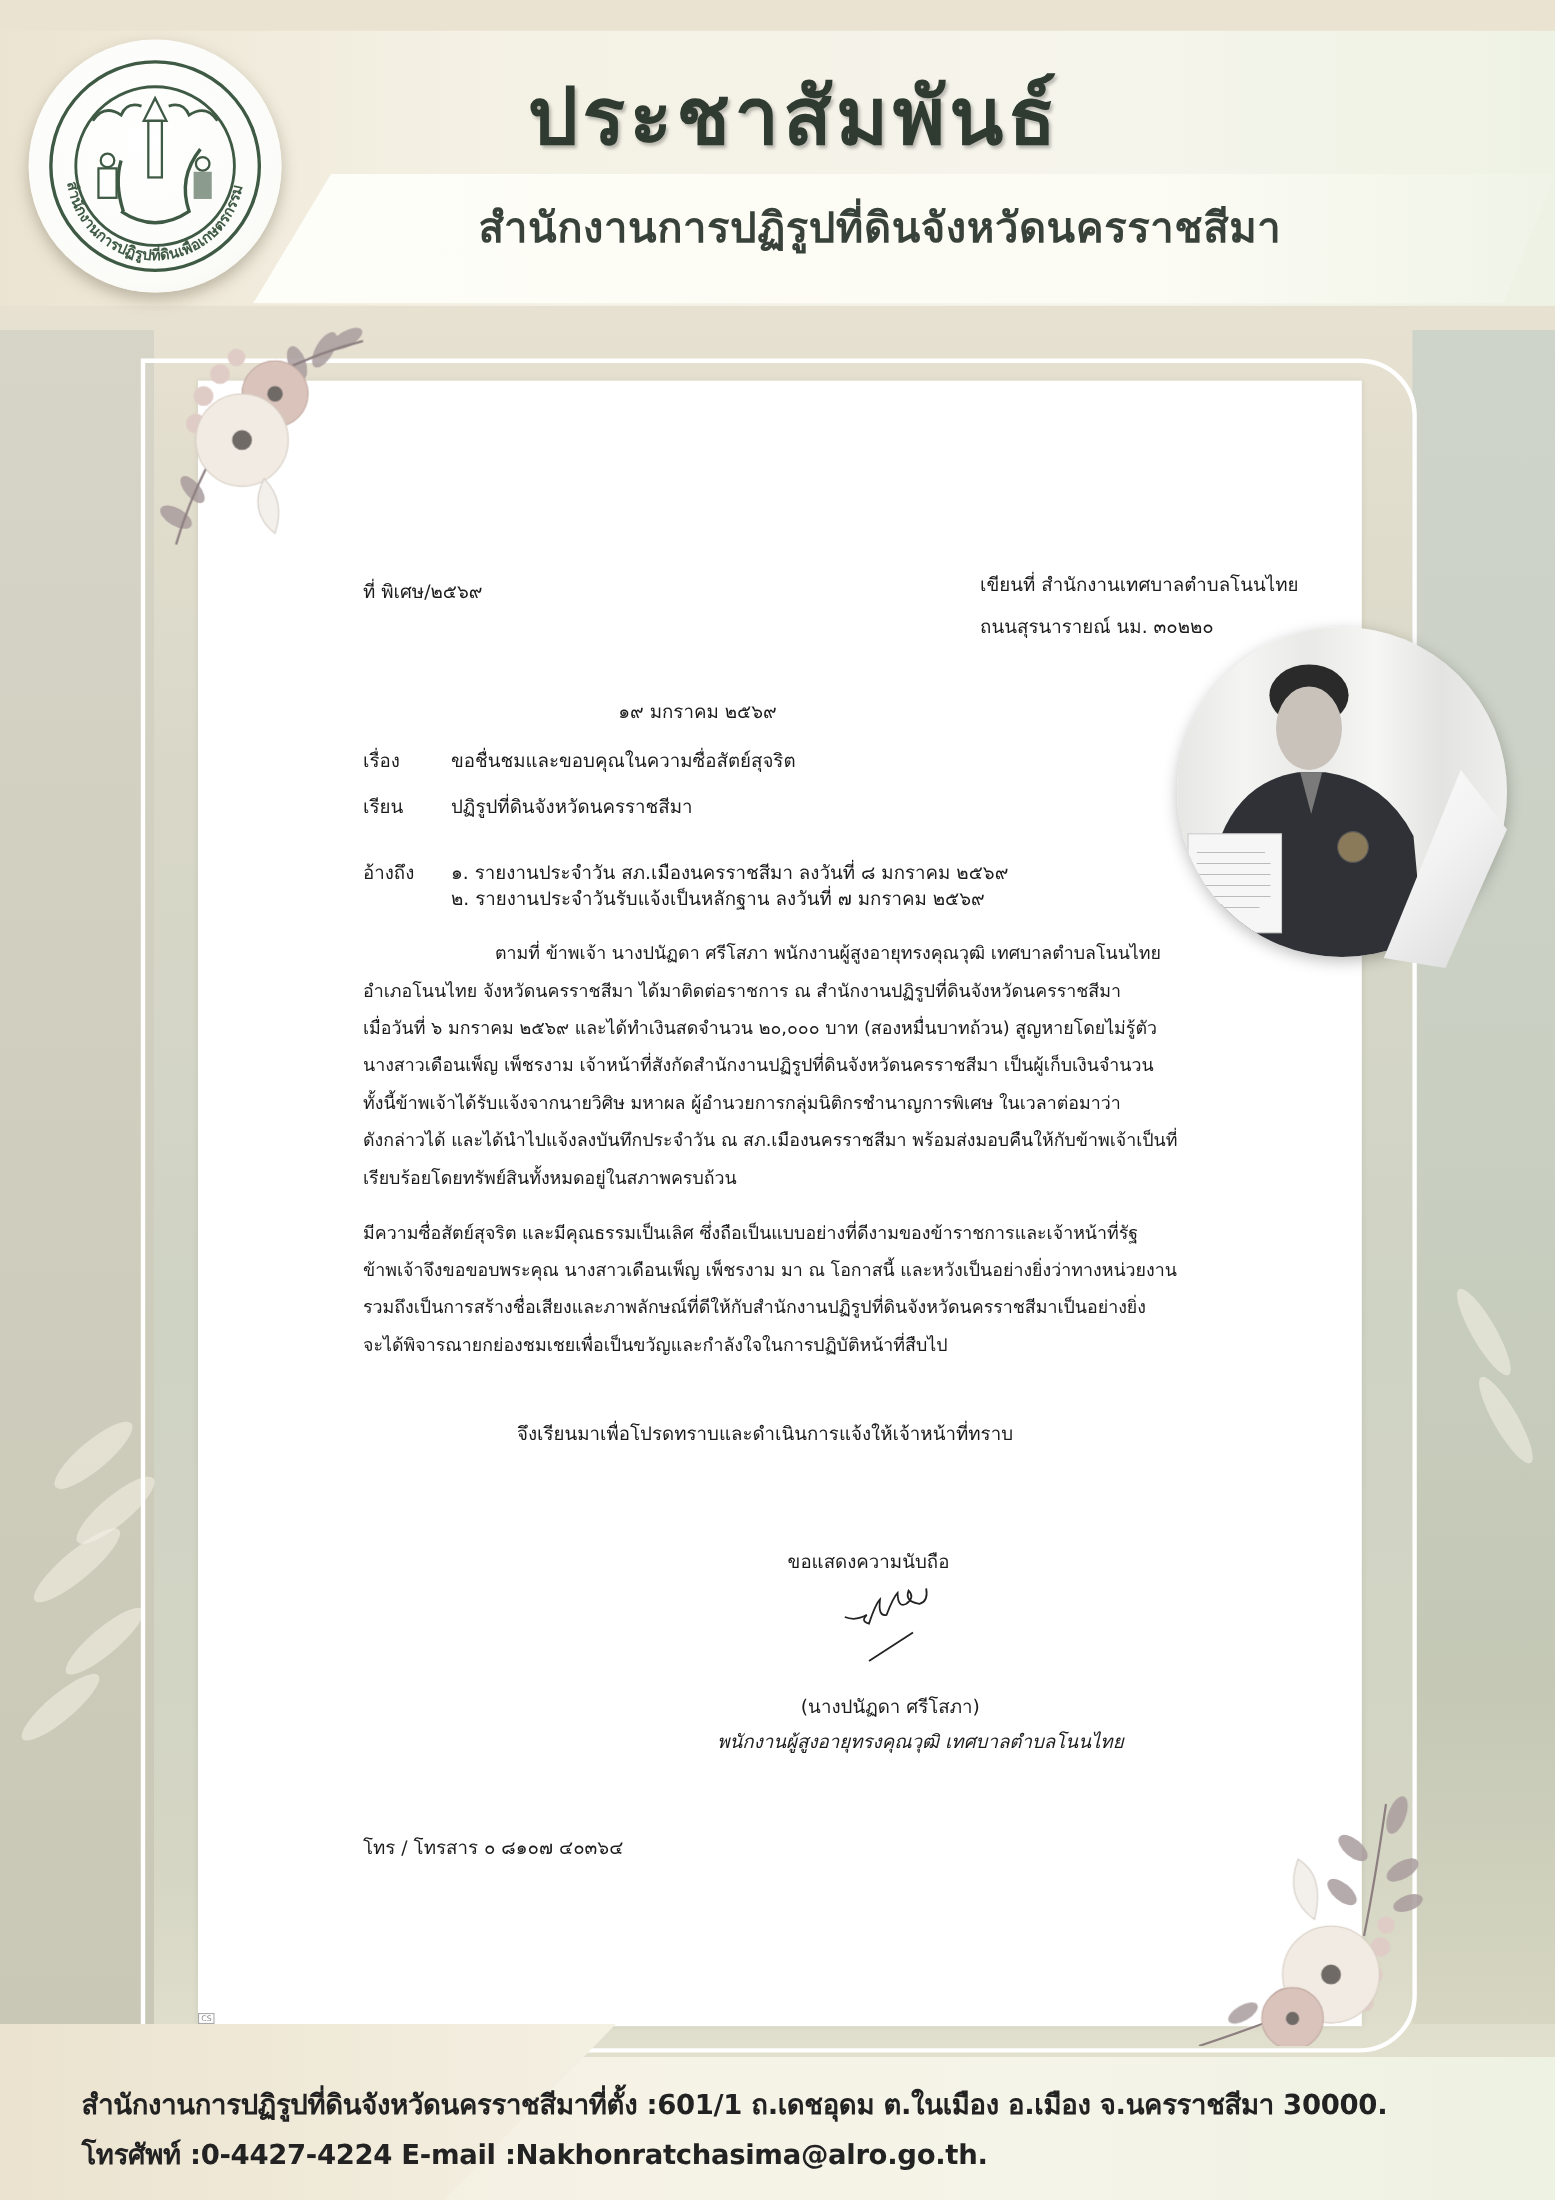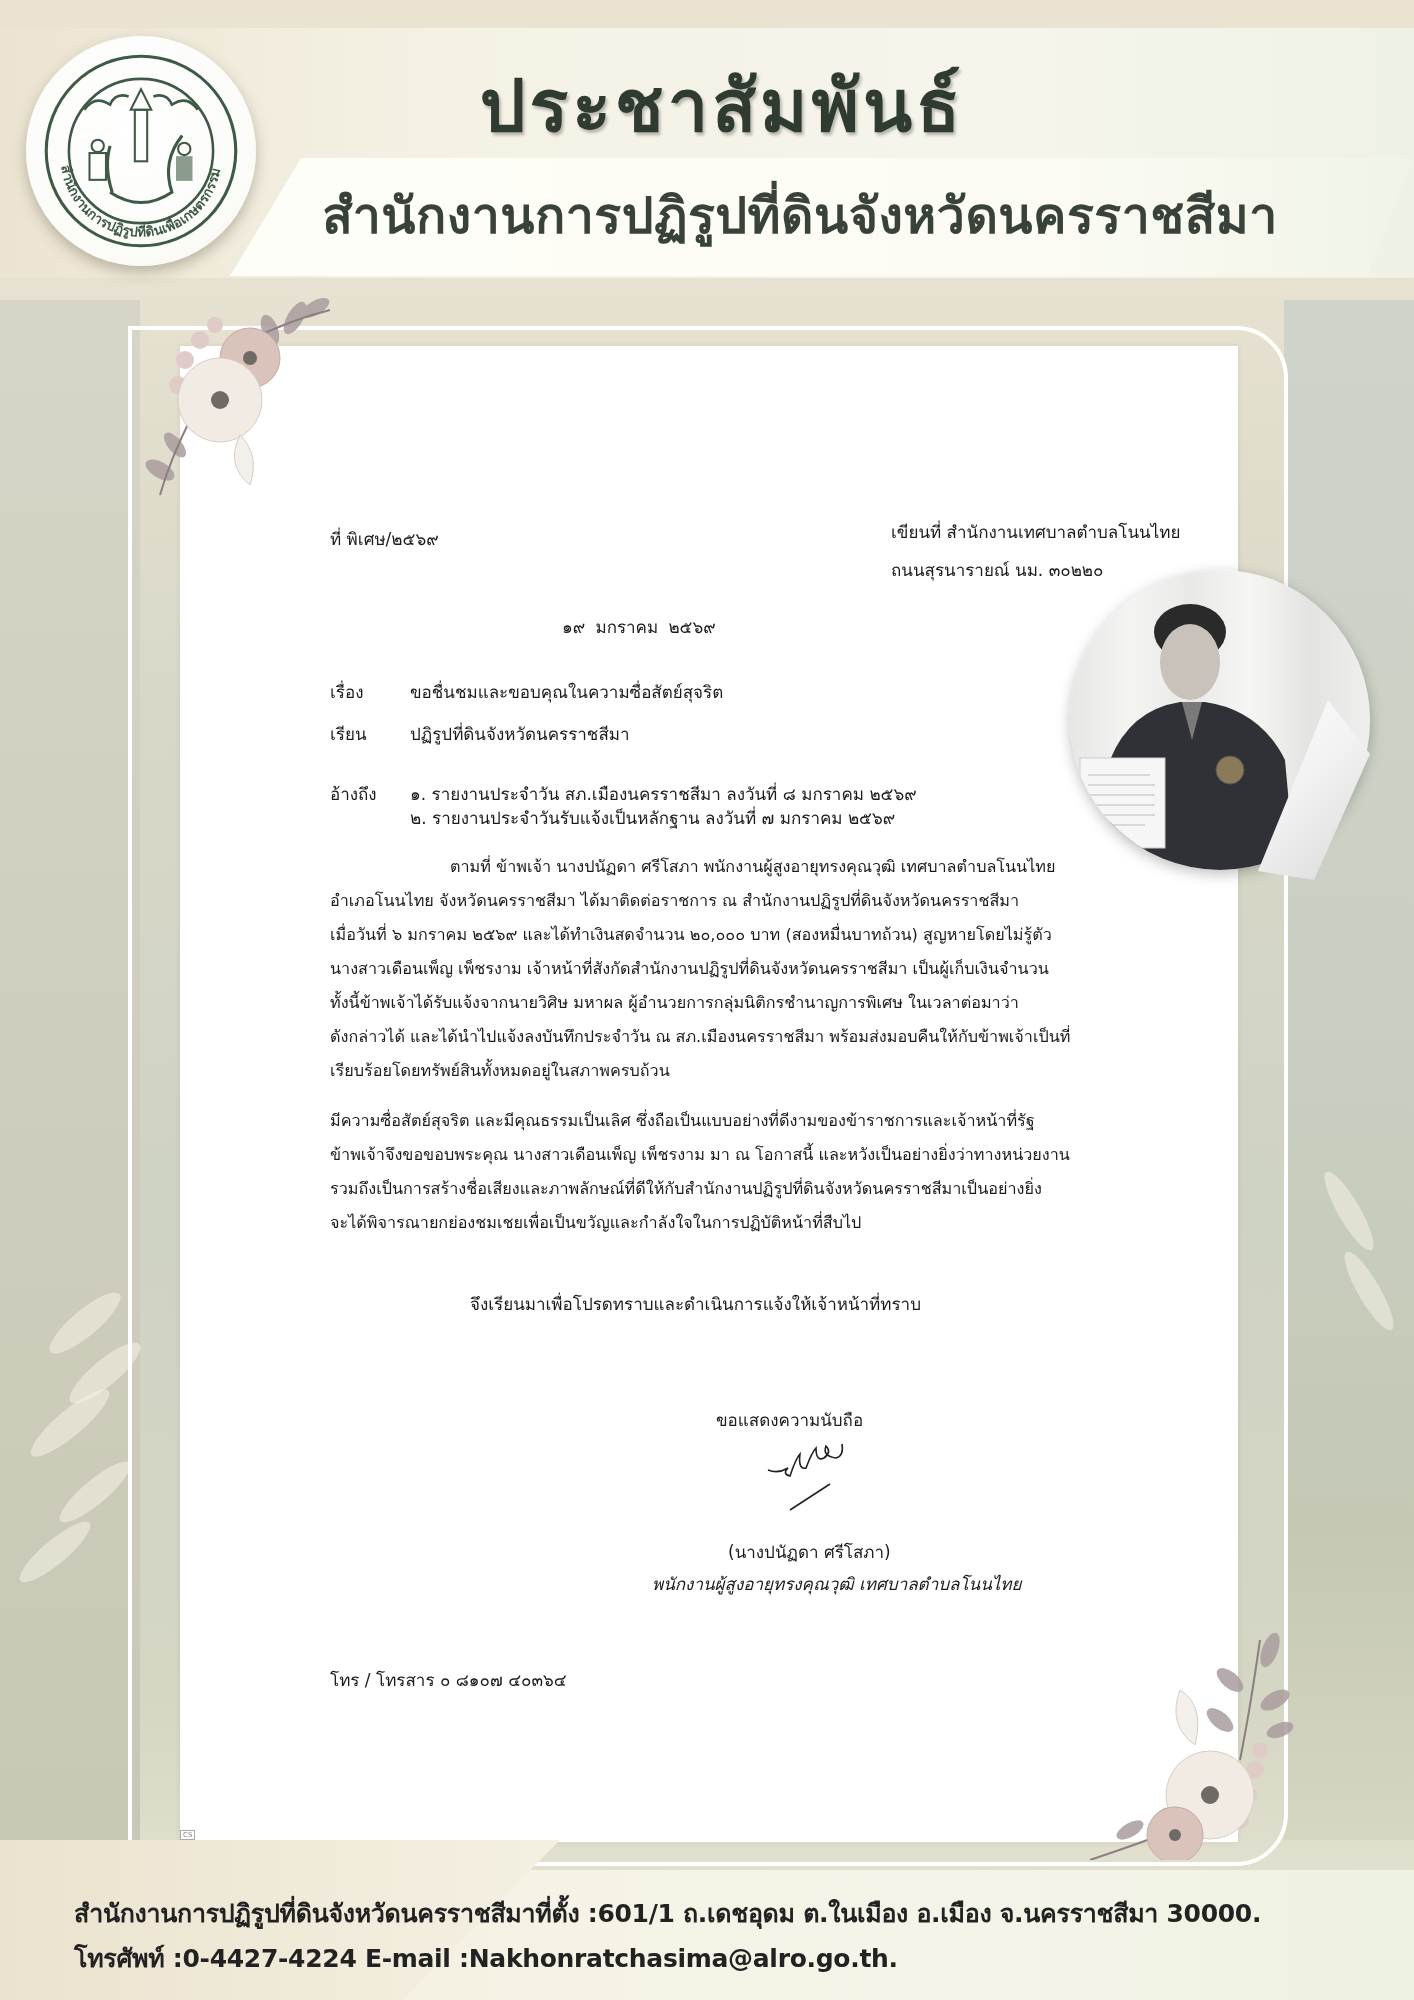--- a/index.html
+++ b/index.html
@@ -49,21 +49,21 @@
     position: absolute; left: 0; top: 48px; width: 1414px; text-align: center;
     font-family: "DejaVu Sans", sans-serif;
     font-size: 72px; font-weight: bold; color: #2f3a30;
     letter-spacing: 4px;
     text-shadow: 2px 3px 3px rgba(0,0,0,0.25);
     padding-left: 30px;
   }
   .title-sub {
     position: absolute; left: 300px; top: 176px; width: 1000px; text-align: center;
     font-family: "DejaVu Sans", sans-serif;
-    font-size: 50px; font-weight: bold; color: #38423a;
+    font-size: 38px; font-weight: bold; color: #38423a;
     letter-spacing: 0.5px;
   }
   
   .frame {
     position: absolute; left: 128px; top: 326px; width: 1160px; height: 1540px;
     border: 4px solid #ffffff; border-radius: 0 52px 52px 0;
     border-left: 4px solid #ffffff;
   }
   
   .paper {
@@ -72,21 +72,21 @@
     box-shadow: 0 0 6px rgba(0,0,0,0.08);
   }
   .doc {
     position: absolute; font-family: "DejaVu Sans", sans-serif;
     color: #1b1b1b; font-size: 17px; line-height: 1;
     white-space: nowrap;
   }
   .ref-no { left: 330px; top: 531px; }
   .writer-1 { left: 891px; top: 524px; }
   .writer-2 { left: 891px; top: 562px; }
-  .date { left: 562px; top: 620px; font-family: Liberation Mono, monospace; }
+  .date { left: 562px; top: 640px; }
   .label { left: 330px; }
   .value { left: 410px; }
   .r1 { top: 684px; } .r2 { top: 726px; } .r3 { top: 766px; margin-top: 20px; } .r4 { top: 810px; }
   .para {
     position: absolute; left: 330px; width: 820px;
     font-family: "DejaVu Sans", sans-serif; color: #1b1b1b;
     font-size: 16.2px; line-height: 34px; text-align: justify;
     text-align-last: left;
   }
   .para .ln { display: block; white-space: nowrap; overflow: hidden; }

